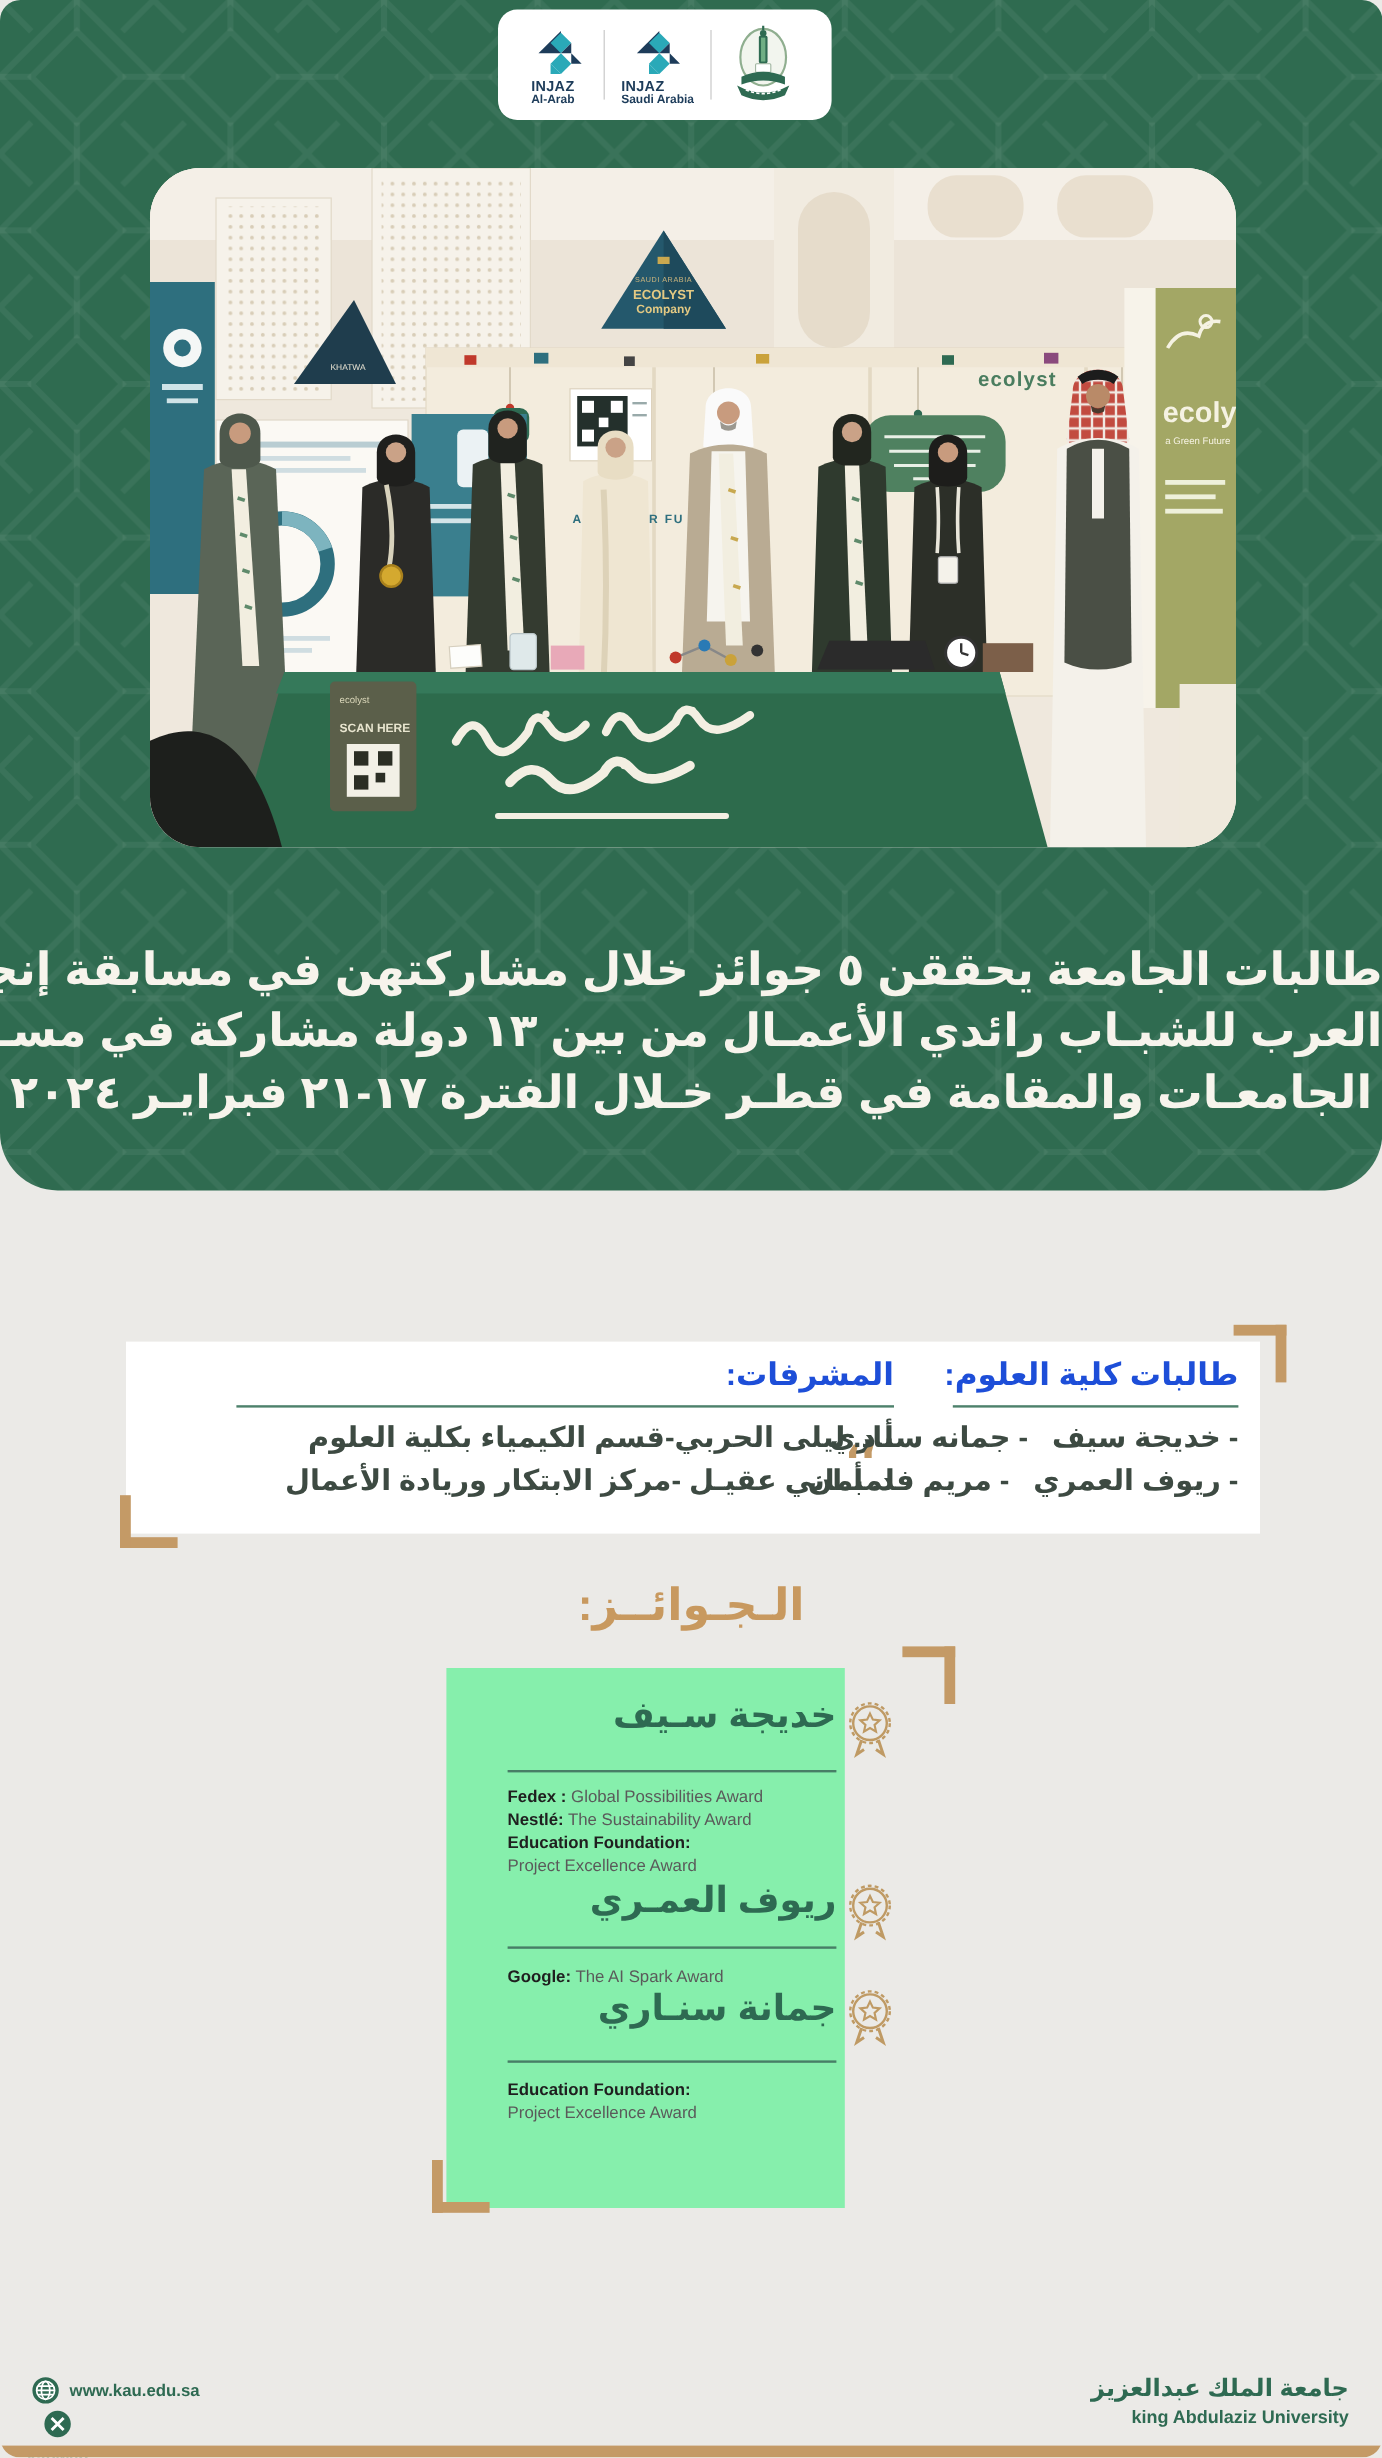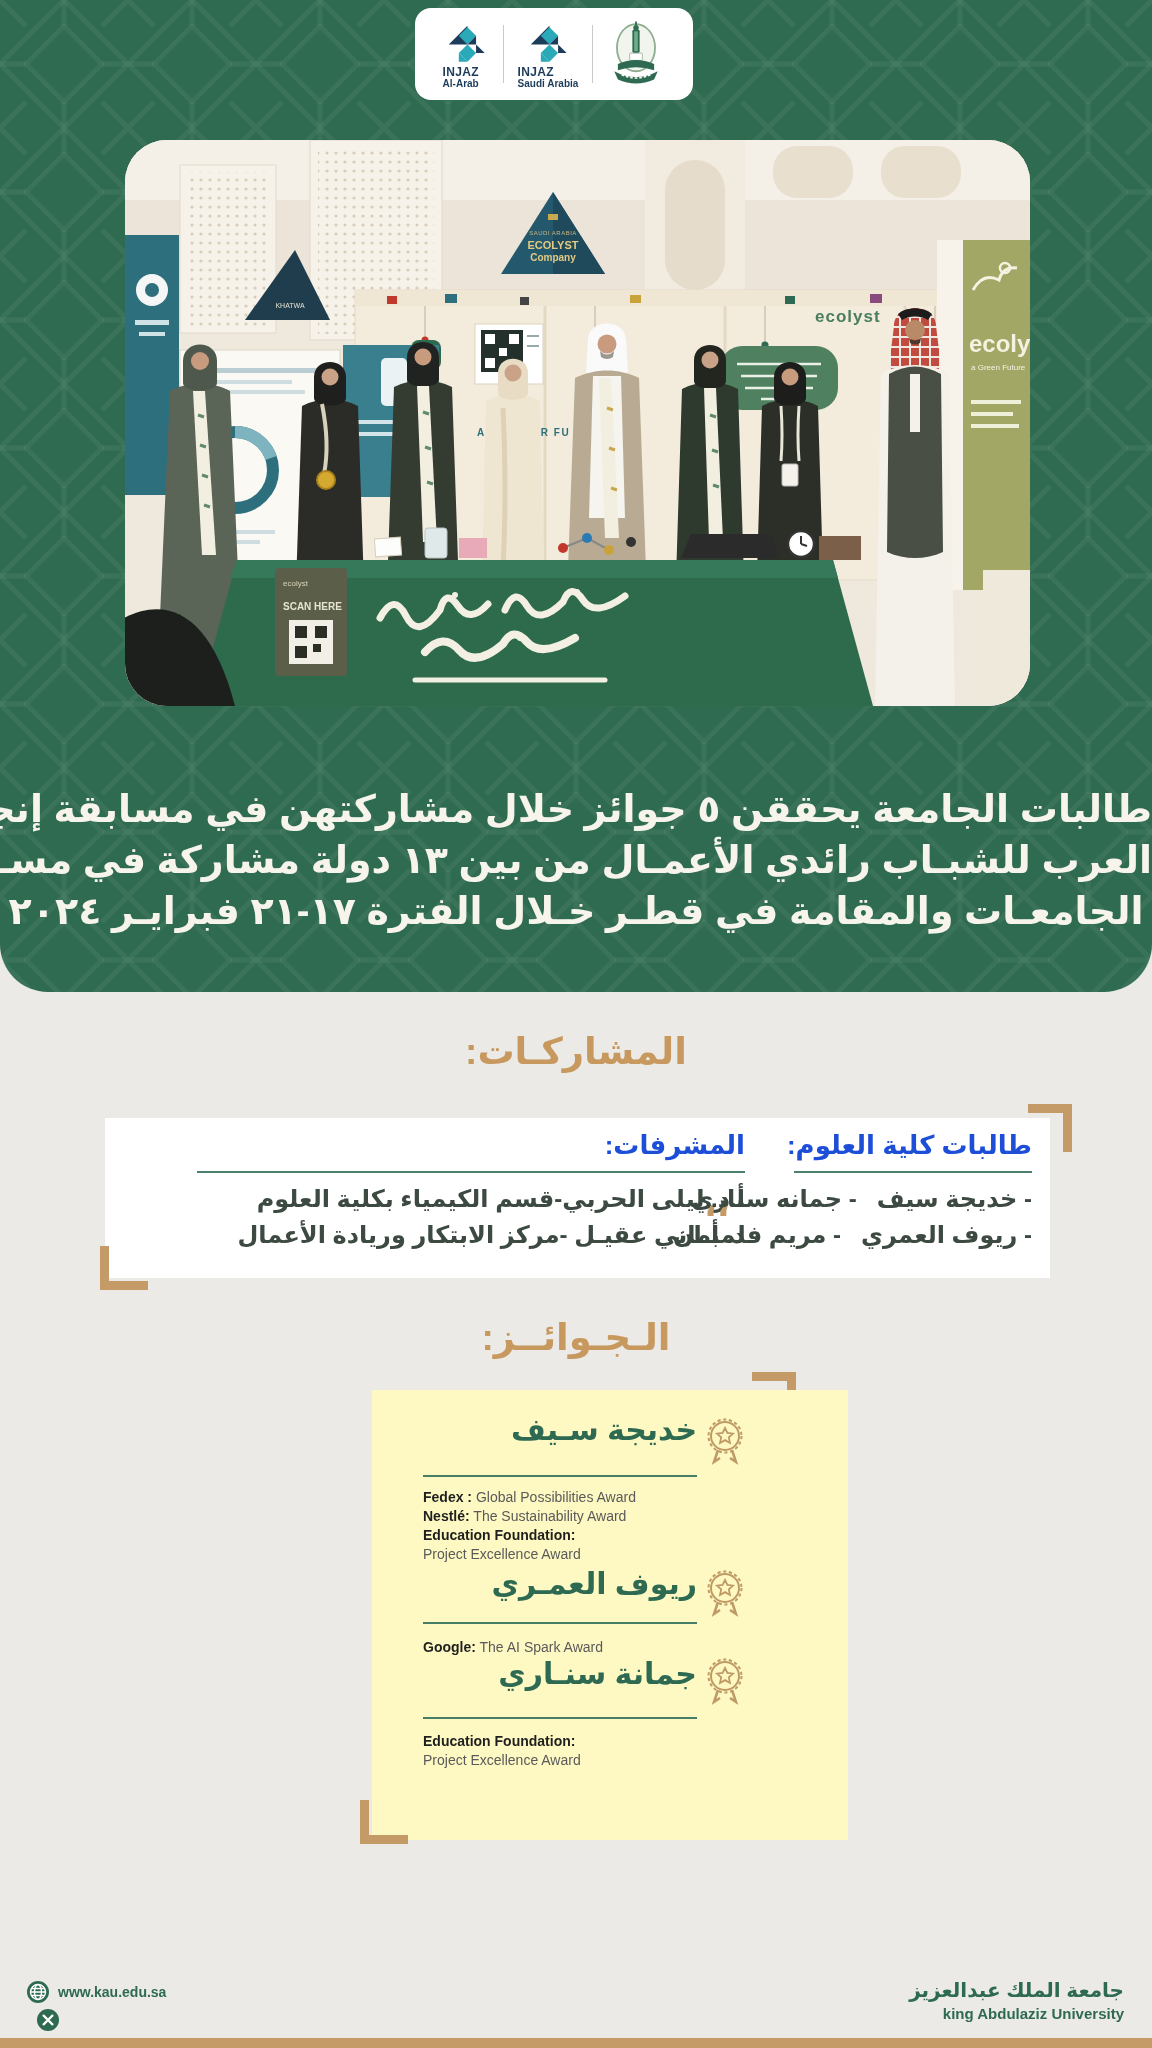--- a/index.html
+++ b/index.html
@@ -1,17 +1,17 @@
 <!DOCTYPE html>
 <html lang="ar"><head>
 <meta charset="utf-8">
 <style>
   html,body{margin:0;padding:0;background:#ebeae7;}
   *{box-sizing:border-box;font-family:"Liberation Sans","DejaVu Sans",sans-serif;}
-  .page{position:relative;width:1152px;height:2048px;margin:0 auto;background:#ebeae7;overflow:hidden;}
+  .page{position:relative;width:1152px;height:2048px;margin:0 auto;background:#ebeae7;overflow:hidden;border-radius:17px;}
 
   
   .top-panel{position:absolute;left:0;top:0;width:1152px;height:992px;background:#2f6b50;
              border-radius:0 0 48px 48px;overflow:hidden;}
   .pattern-svg{position:absolute;left:0;top:0;}
 
   
   .logo-card{position:absolute;left:415px;top:8px;width:278px;height:92px;background:#ffffff;
              border-radius:16px;display:flex;align-items:center;justify-content:center;gap:14px;z-index:5;}
   .logo-block{display:flex;flex-direction:column;align-items:flex-start;}
@@ -43,21 +43,21 @@
   .col-underline{height:2px;background:#4d816b;margin-top:10px;}
   .p-row{color:#3d4a42;font-size:24px;font-weight:600;white-space:nowrap;line-height:36px;}
   .students-col{position:absolute;right:18px;top:12px;width:238px;}
   .students-col .p-row{display:flex;gap:20px;}
   .sup-col{position:absolute;right:305px;top:12px;width:548px;}
   .quote-mark{position:absolute;right:320px;top:66px;color:#c49a66;font-size:34px;font-weight:bold;}
   .bracket-tr{position:absolute;width:44px;height:48px;border-top:9px solid #c49a66;border-right:9px solid #c49a66;}
   .bracket-bl{position:absolute;width:48px;height:44px;border-left:9px solid #c49a66;border-bottom:9px solid #c49a66;}
 
   
-  .aw-card{position:absolute;left:372px;top:1390px;width:476px;height:450px;background:#fef9c3;}
+  .aw-card{position:absolute;left:372px;top:1390px;width:332px;height:450px;background:#86efac;}
   .aw-name{position:absolute;left:51px;width:274px;text-align:right;direction:rtl;color:#2e6a52;
            font-size:30px;font-weight:bold;white-space:nowrap;}
   .aw-underline{position:absolute;left:51px;width:274px;height:2px;background:#477e66;}
   .aw-lines{position:absolute;left:51px;width:300px;font-size:14px;line-height:19px;color:#5a5a5a;}
   .aw-lines b{color:#1f1f1f;}
   .rosette{position:absolute;left:331px;width:44px;height:48px;}
 
   
   .foot-row{position:absolute;display:flex;align-items:center;gap:8px;text-align:center;}
   .foot-text{color:#2e6a52;font-size:14px;font-weight:bold;white-space:nowrap;}
@@ -368,21 +368,20 @@
       <rect x="858" y="430" width="47" height="136" fill="#efe9dc"></rect>
     </svg>
   </div>
 
   <div class="headline-body">
     <div>طالبات الجامعة يحققن ٥ جوائز خلال مشاركتهن في مسابقة إنجاز</div>
     <div>العرب للشبـاب رائدي الأعمـال من بين ١٣ دولة مشاركة في مسـار</div>
     <div>الجامعـات والمقامة في قطـر خـلال الفترة ١٧-٢١ فبرايـر ٢٠٢٤</div>
   </div>
 
-  <div class="section-title sec-participants">المشاركـات:</div>
 
   <div class="bracket-tr" style="left:1028px;top:1104px;"></div>
   <div class="p-card">
     <div class="students-col">
       <div class="col-head">طالبات كلية العلوم:</div>
       <div class="col-underline"></div>
       <div class="p-row" style="margin-top:8px;">
         <span>- خديجة سيف</span>
         <span>- جمانه سناري</span>
       </div>

